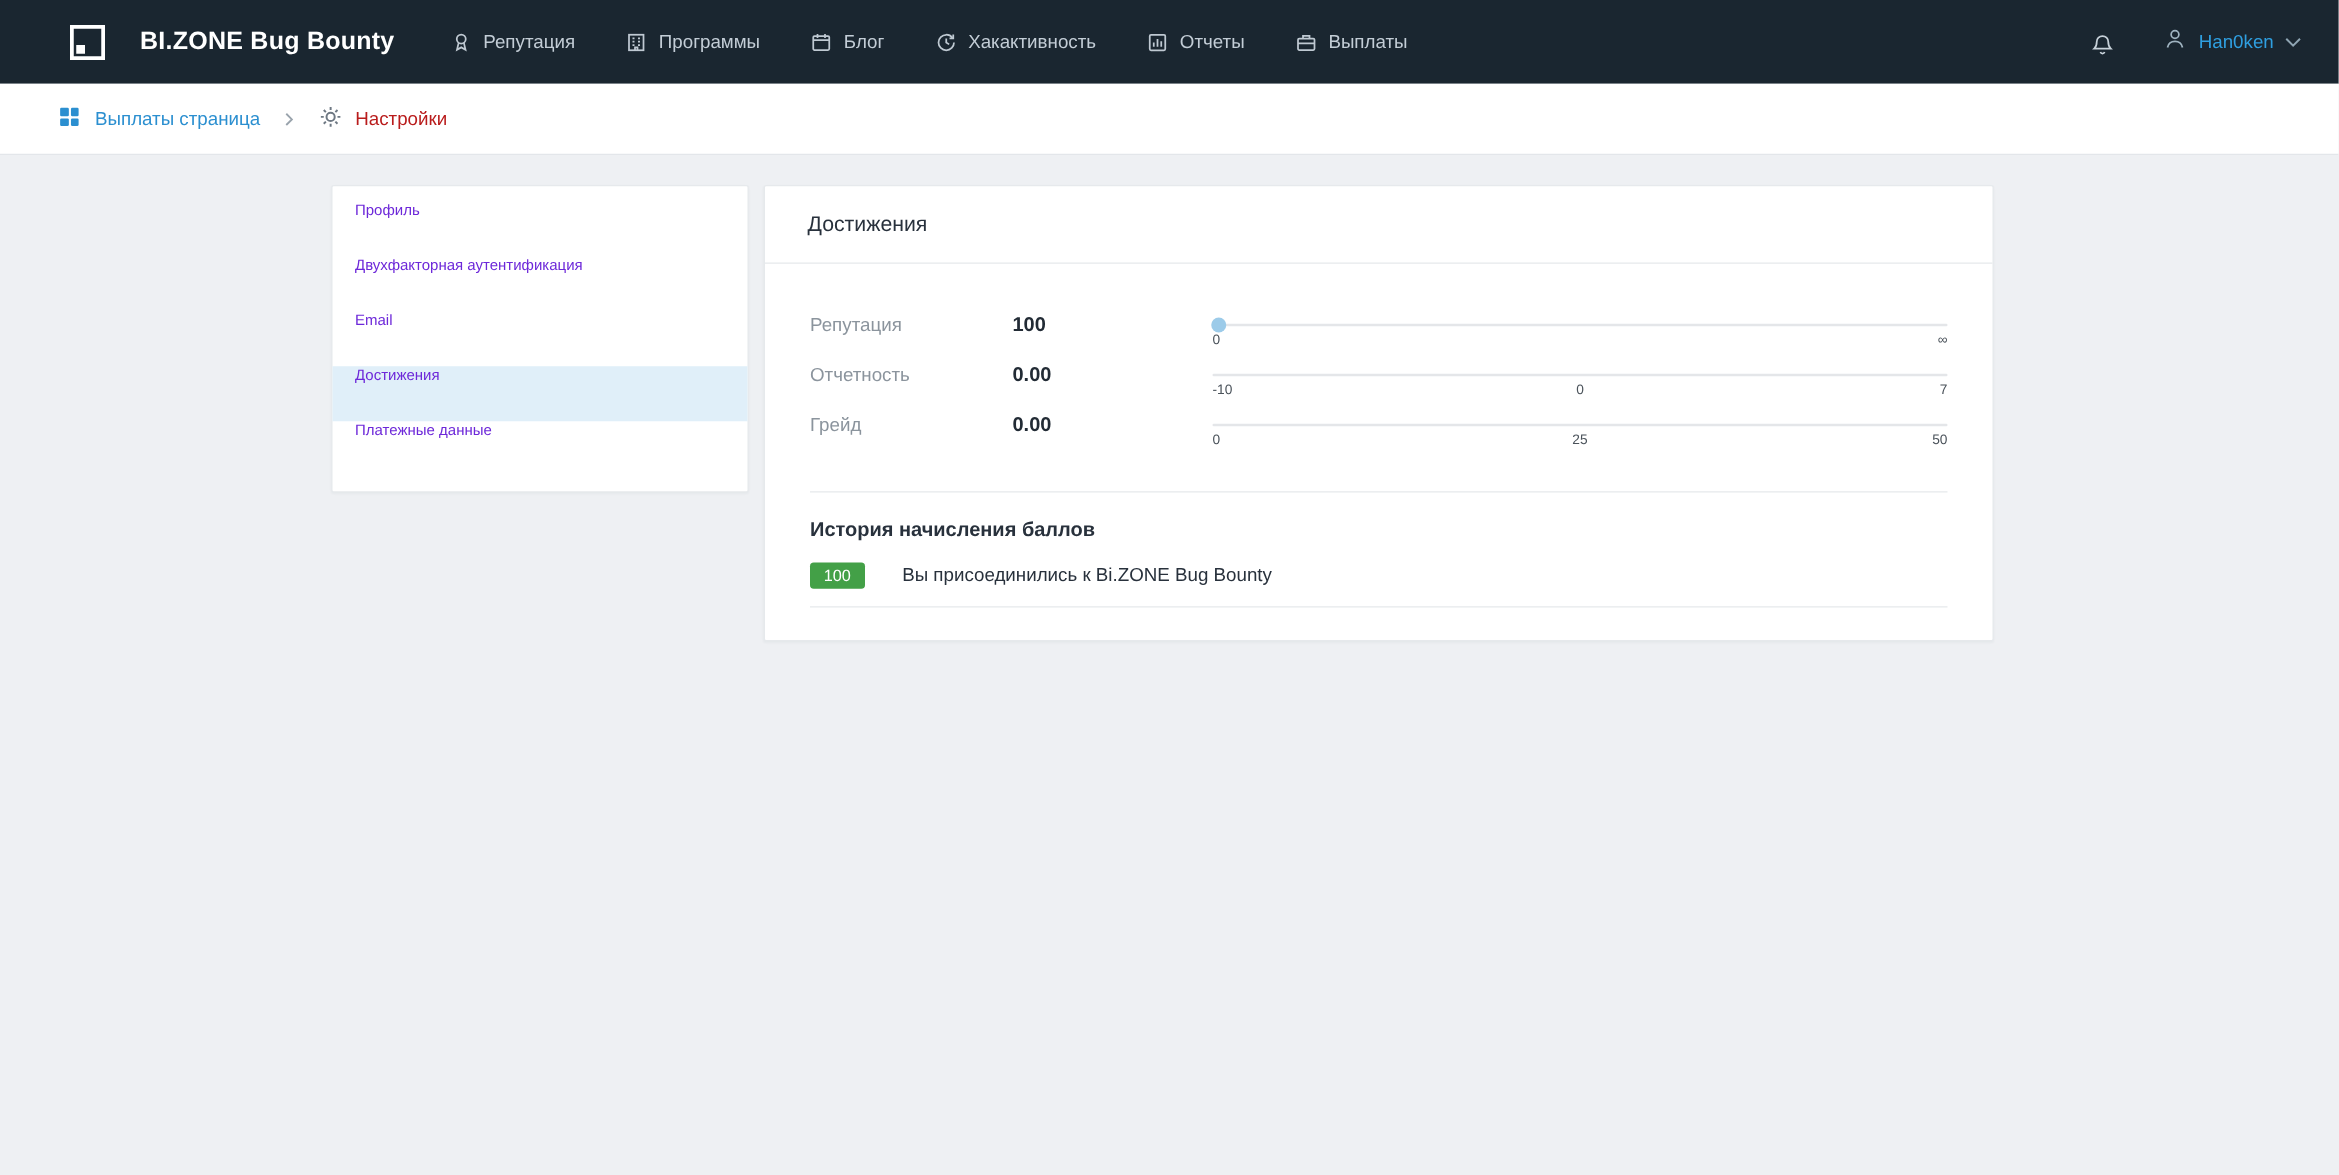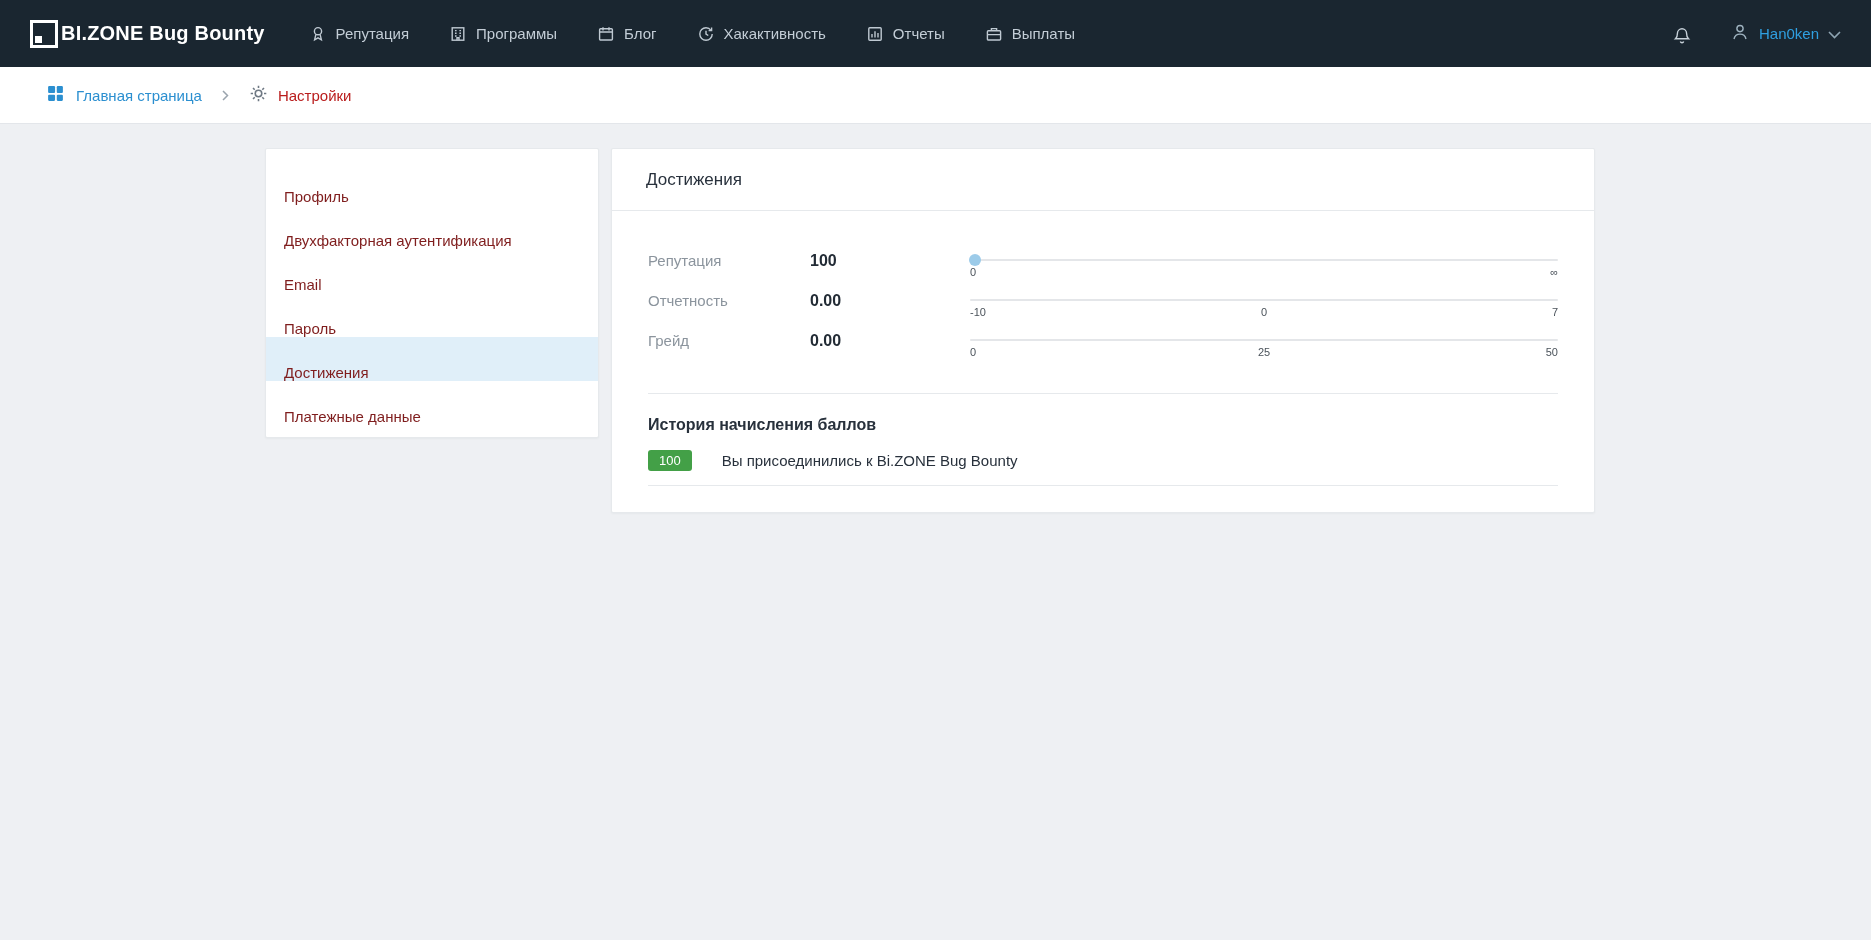--- a/index.html
+++ b/index.html
@@ -8,21 +8,21 @@
     background:#eef0f3;
     font-family:"Liberation Sans", sans-serif;
     position:relative;
     overflow:hidden;
   }
   
   .navbar {
     height:67px; background:#1a2630; display:flex; align-items:center;
     padding:0 30px; color:#c3cdd6;
   }
-  .brand { display:flex; align-items:center; gap:3px; margin-right:44px; cursor:pointer; }
+  .brand { display:flex; align-items:center; gap:28px; margin-right:44px; cursor:pointer;margin-left:26px; }
   .logo-box { width:28px; height:28px; border:3px solid #ffffff; position:relative; }
   .logo-box:after { content:""; position:absolute; left:2px; bottom:2px; width:7px; height:7px; background:#ffffff; }
   .brand-text { color:#ffffff; font-size:20px; font-weight:700; letter-spacing:.2px; white-space:nowrap; }
   .nav-items { display:flex; align-items:center; gap:40px; flex:1; }
   .nav-item { display:flex; align-items:center; gap:9px; font-size:15px; cursor:pointer; white-space:nowrap; }
   .nav-item svg { display:block; }
   .nav-right { display:flex; align-items:flex-end; gap:38px; }
   .bell-btn { cursor:pointer; display:flex; }
   .user-menu { display:flex; align-items:center; gap:9px; cursor:pointer; }
   .username { color:#2f9fe0; font-size:15px; }
@@ -34,22 +34,22 @@
   .bc-link { display:flex; align-items:center; gap:11px; color:#2b8fd0; font-size:15px; cursor:pointer; }
   .bc-sep { display:flex; margin:0 8px; }
   .bc-current { display:flex; align-items:center; gap:10px; color:#b91c1c; font-size:15px; }
   
   .card {
     position:absolute; background:#ffffff; border:1px solid #e6e9ec;
     border-radius:2px; box-shadow:0 1px 2px rgba(30,40,50,.04);
   }
   .menu-card { left:265px; top:148px; width:334px; padding:12px 0; }
   .menu-item {
-    height:44px; display:flex; align-items:flex-end; padding:0 18px;
-    font-size:15px; color:#7f1d1d; cursor:pointer;
+    height:44px; display:flex; align-items:flex-start; padding:0 18px;
+    font-size:12px; color:#6d28d9; cursor:pointer;
   }
   .menu-item.active { background:#e0eff9; }
   .main-card { left:611px; top:148px; width:984px; padding-bottom:26px; }
   .panel-header {
     height:62px; line-height:62px; padding:0 34px; font-size:17px; color:#28313c;
     border-bottom:1px solid #e6e9ec; font-weight:500;
   }
   .metrics { padding:40px 36px 22px 36px; }
   .metric-row { display:flex; align-items:flex-start; height:40px; }
   .m-label { width:162px; color:#8b949d; font-size:15px; line-height:20px; }
@@ -170,21 +170,21 @@
 <div class="breadcrumb-bar">
   <a class="bc-link">
     <span>
       <svg width="19" height="19" viewBox="0 0 18 18" fill="#2b8fd0">
           <rect x="2" y="2" width="6.6" height="6.6" rx="1"></rect>
           <rect x="10.2" y="2" width="5.8" height="6.6" rx="1"></rect>
           <rect x="2" y="10.2" width="6.6" height="5.8" rx="1"></rect>
           <rect x="10.2" y="10.2" width="5.8" height="5.8" rx="1"></rect>
         </svg>
     </span>
-    <span>Главная страница</span>
+    <span>Выплаты страница</span>
   </a>
   <span class="bc-sep">
     <svg width="7" height="11" viewBox="0 0 7 11" fill="none" stroke="#9aa4ad" stroke-width="1.5">
         <path d="M1 1l4.5 4.5L1 10"></path>
       </svg>
   </span>
   <span class="bc-current">
     <span>
       <svg width="19" height="19" viewBox="0 0 18 18" fill="none" stroke="#6e7883" stroke-width="1.5">
           <circle cx="9" cy="9" r="3.1"></circle>
@@ -198,23 +198,20 @@
 <aside class="card menu-card">
   <div class="menu-item">
     <span>Профиль</span>
   </div>
   <div class="menu-item">
     <span>Двухфакторная аутентификация</span>
   </div>
   <div class="menu-item">
     <span>Email</span>
   </div>
-  <div class="menu-item">
-    <span>Пароль</span>
-  </div>
   <div class="menu-item active">
     <span>Достижения</span>
   </div>
   <div class="menu-item">
     <span>Платежные данные</span>
   </div>
 </aside>
 
 <section class="card main-card">
   <div class="panel-header">Достижения</div>

